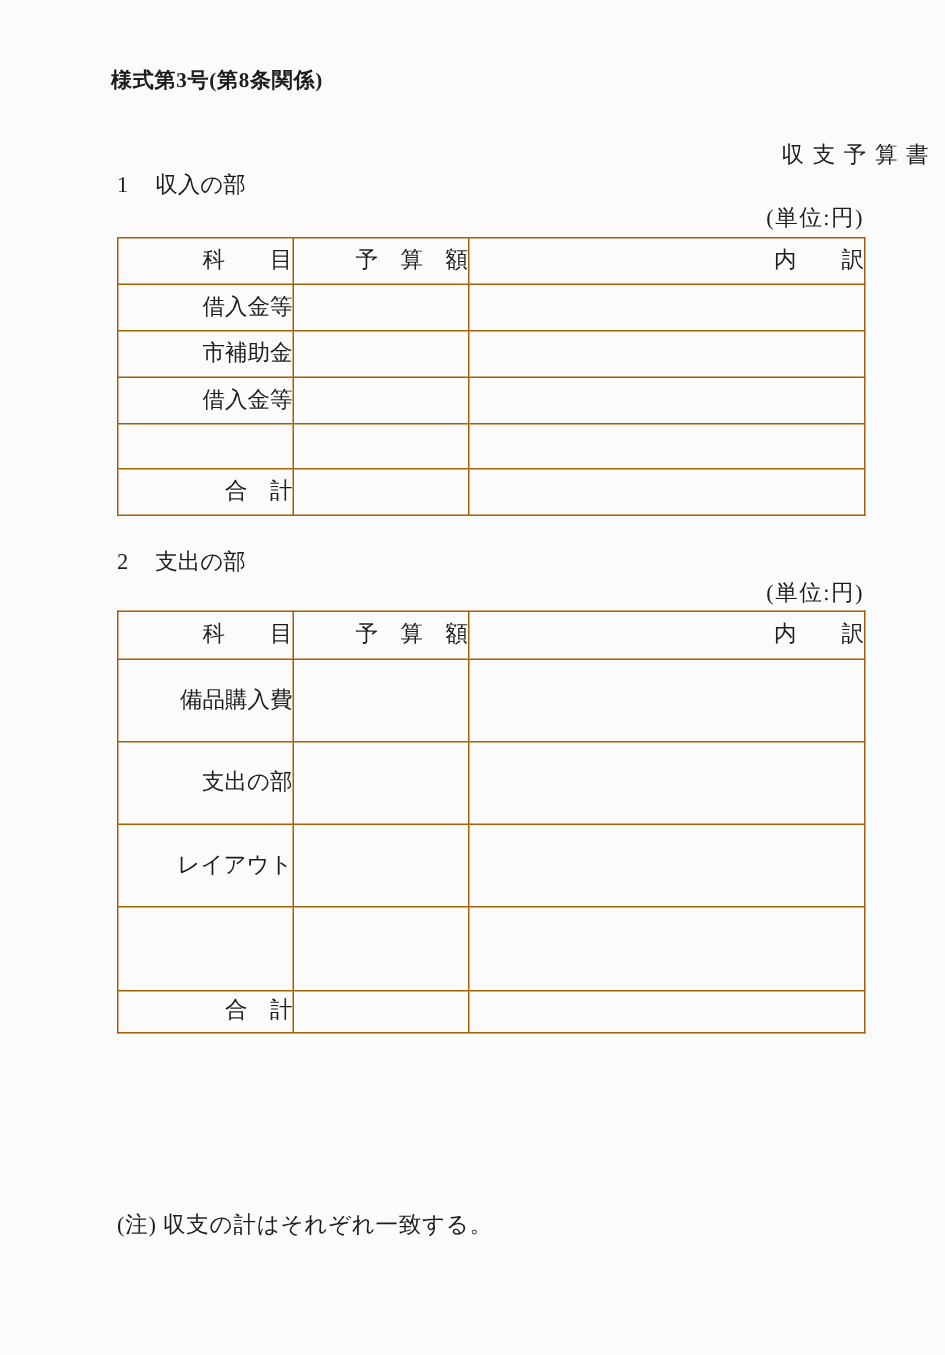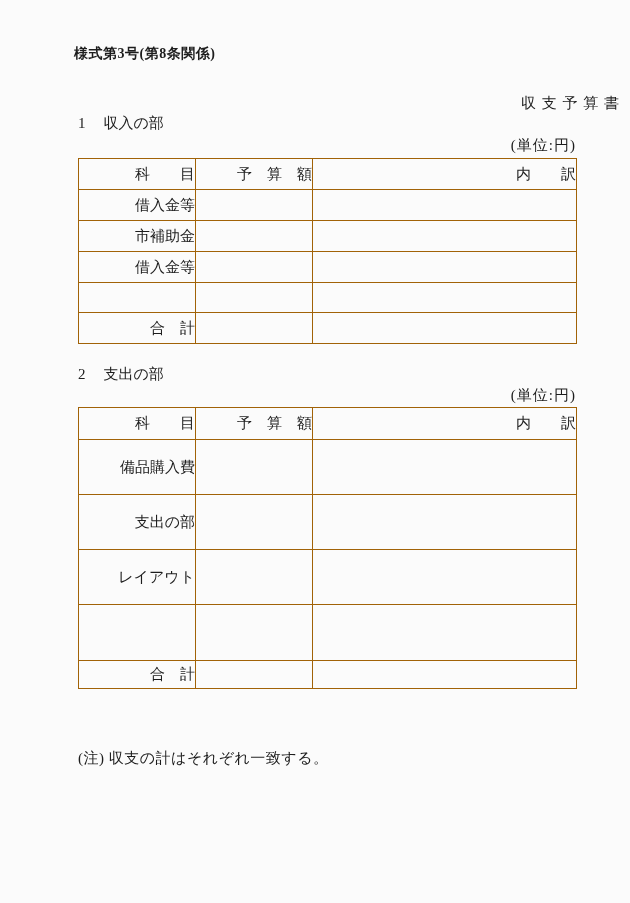--- a/index.html
+++ b/index.html
@@ -55,21 +55,21 @@
   .t1 tr.r-std { height: 31px; }
   .t1 tr.r-blank { height: 30px; }
   .t1 tr.r-total { height: 31px; }
 
   .t2 tr.hdr   { height: 32px; }
   .t2 tr.r-std { height: 55px; }
   .t2 tr.r-blank { height: 56px; }
   .t2 tr.r-total { height: 28px; }
 
   .note {
-    position: absolute; left: 78px; top: 749px;
+    position: absolute; left: 78px; top: 807px;
     font-size: 15px; letter-spacing: 0.5px; text-align: center;
   }
 </style>
 </head>
 <body>
 
 <div class="page">
 
   <div class="form-label">様式第3号(第8条関係)</div>
 

